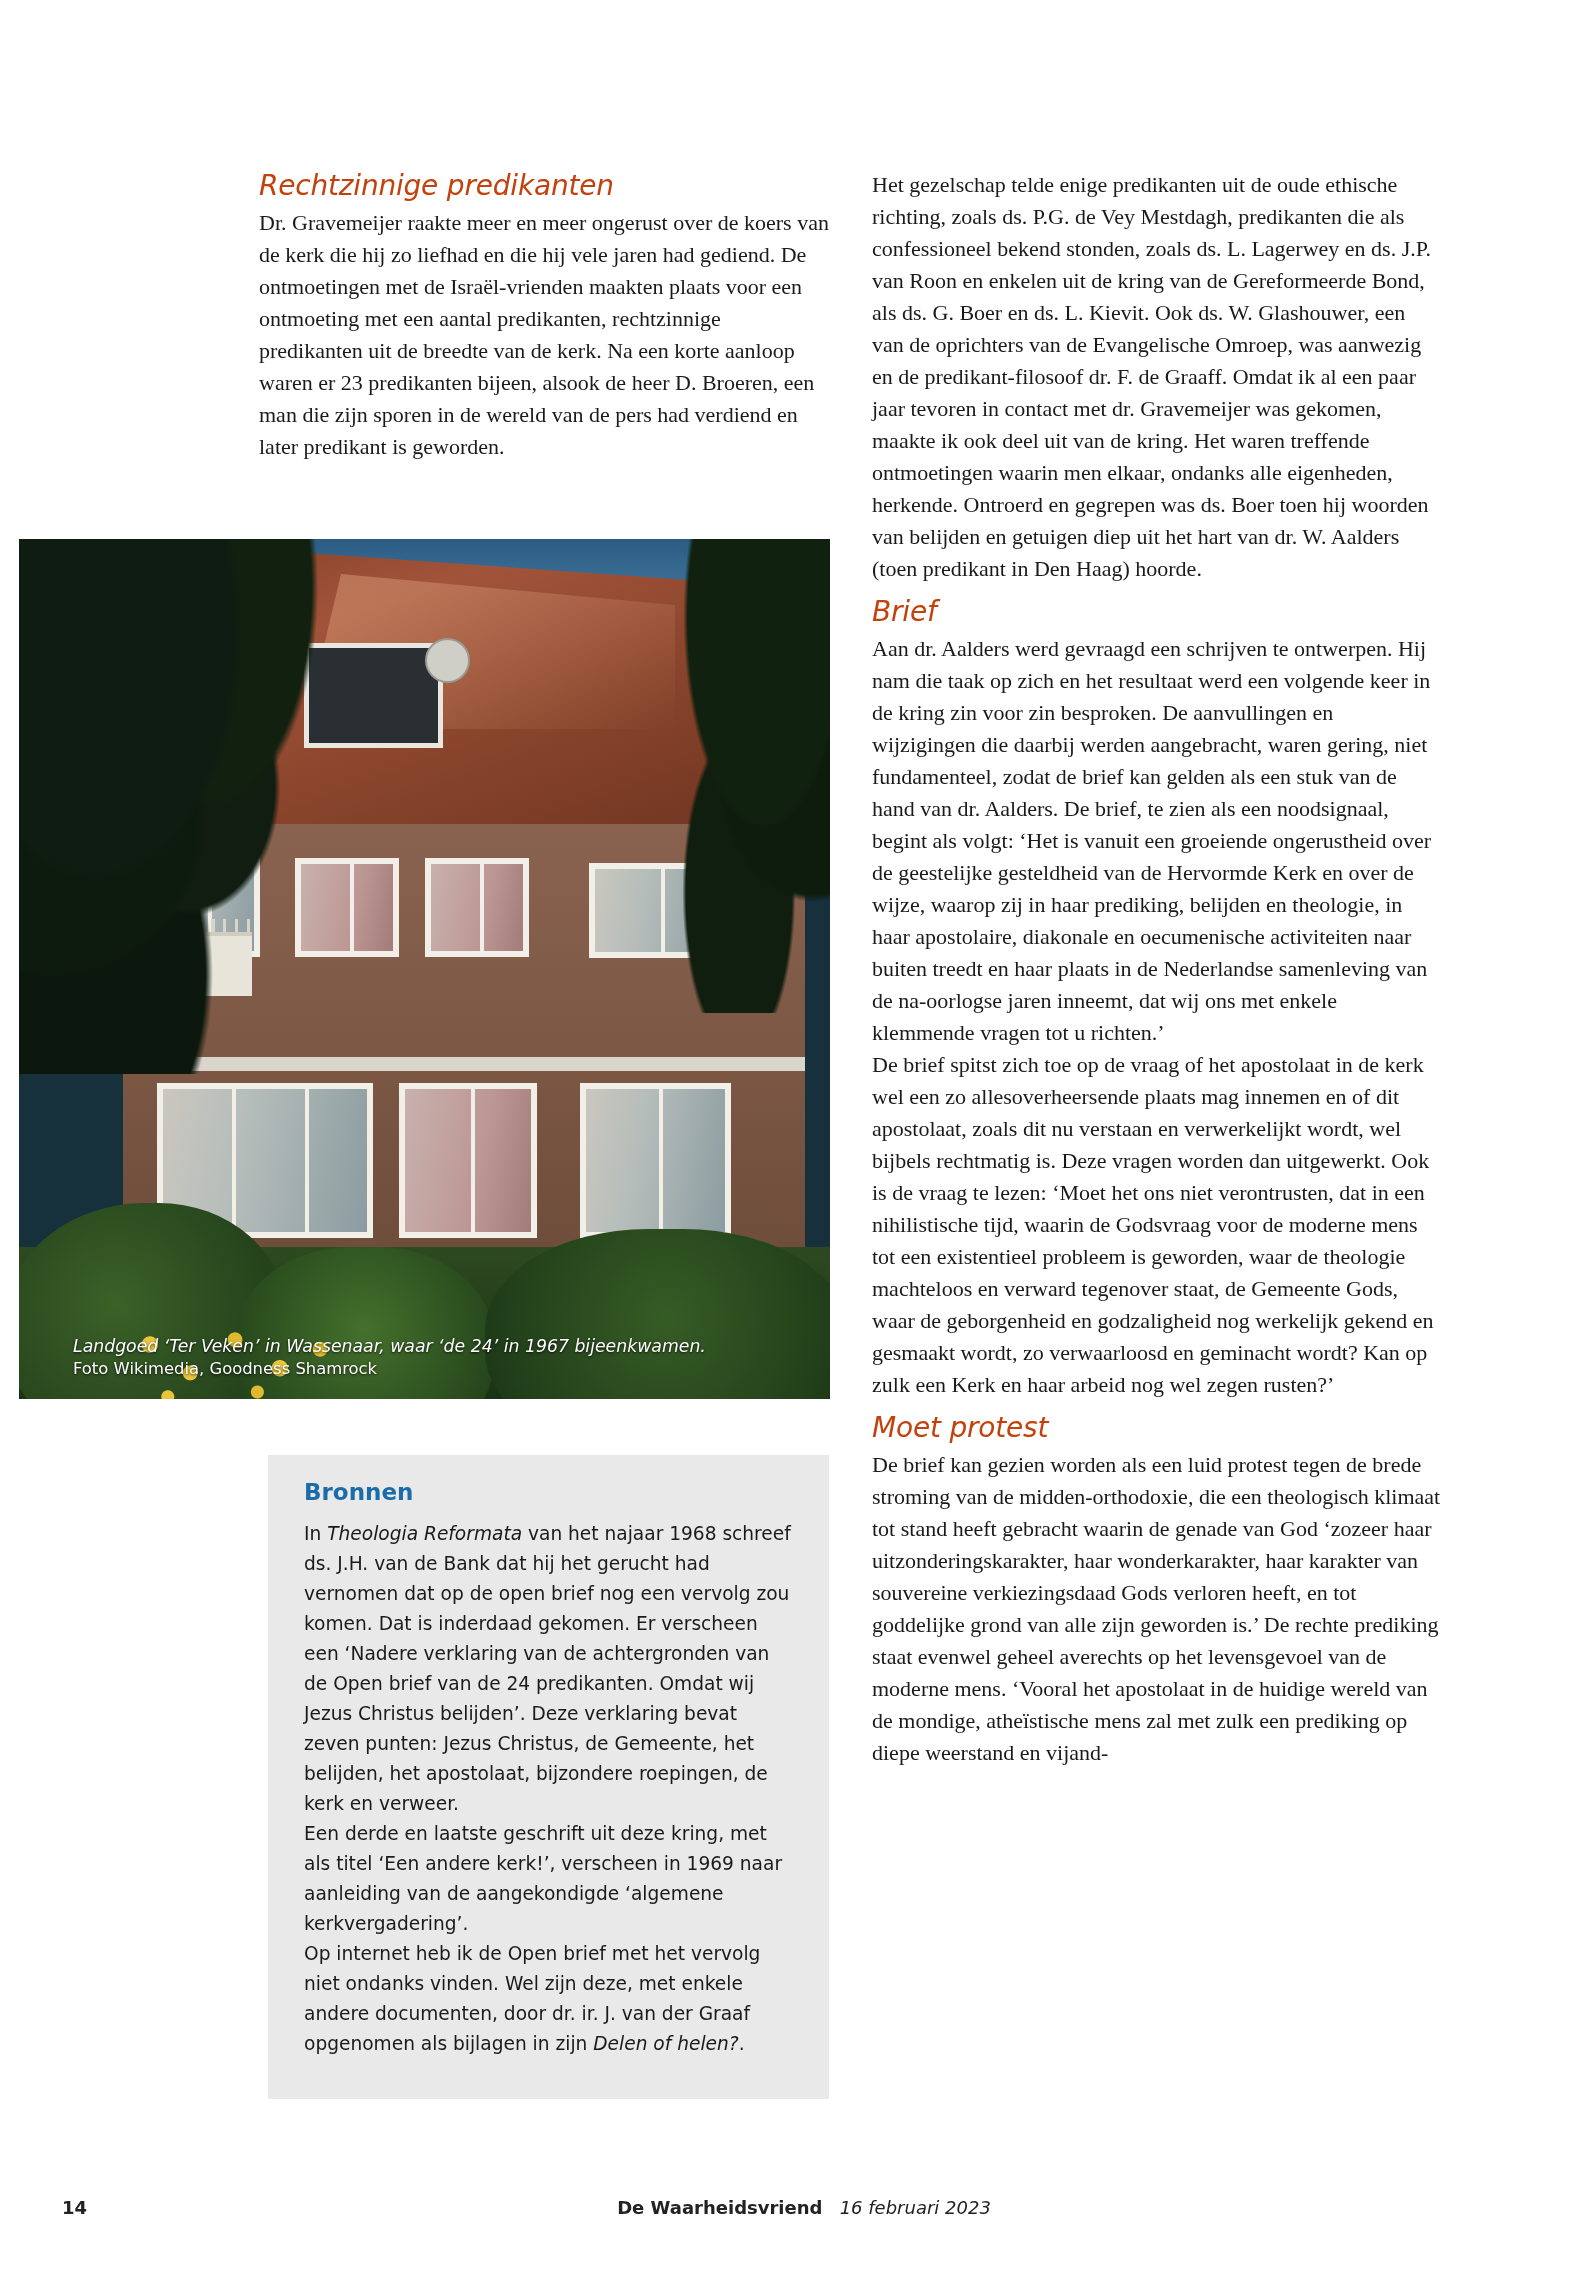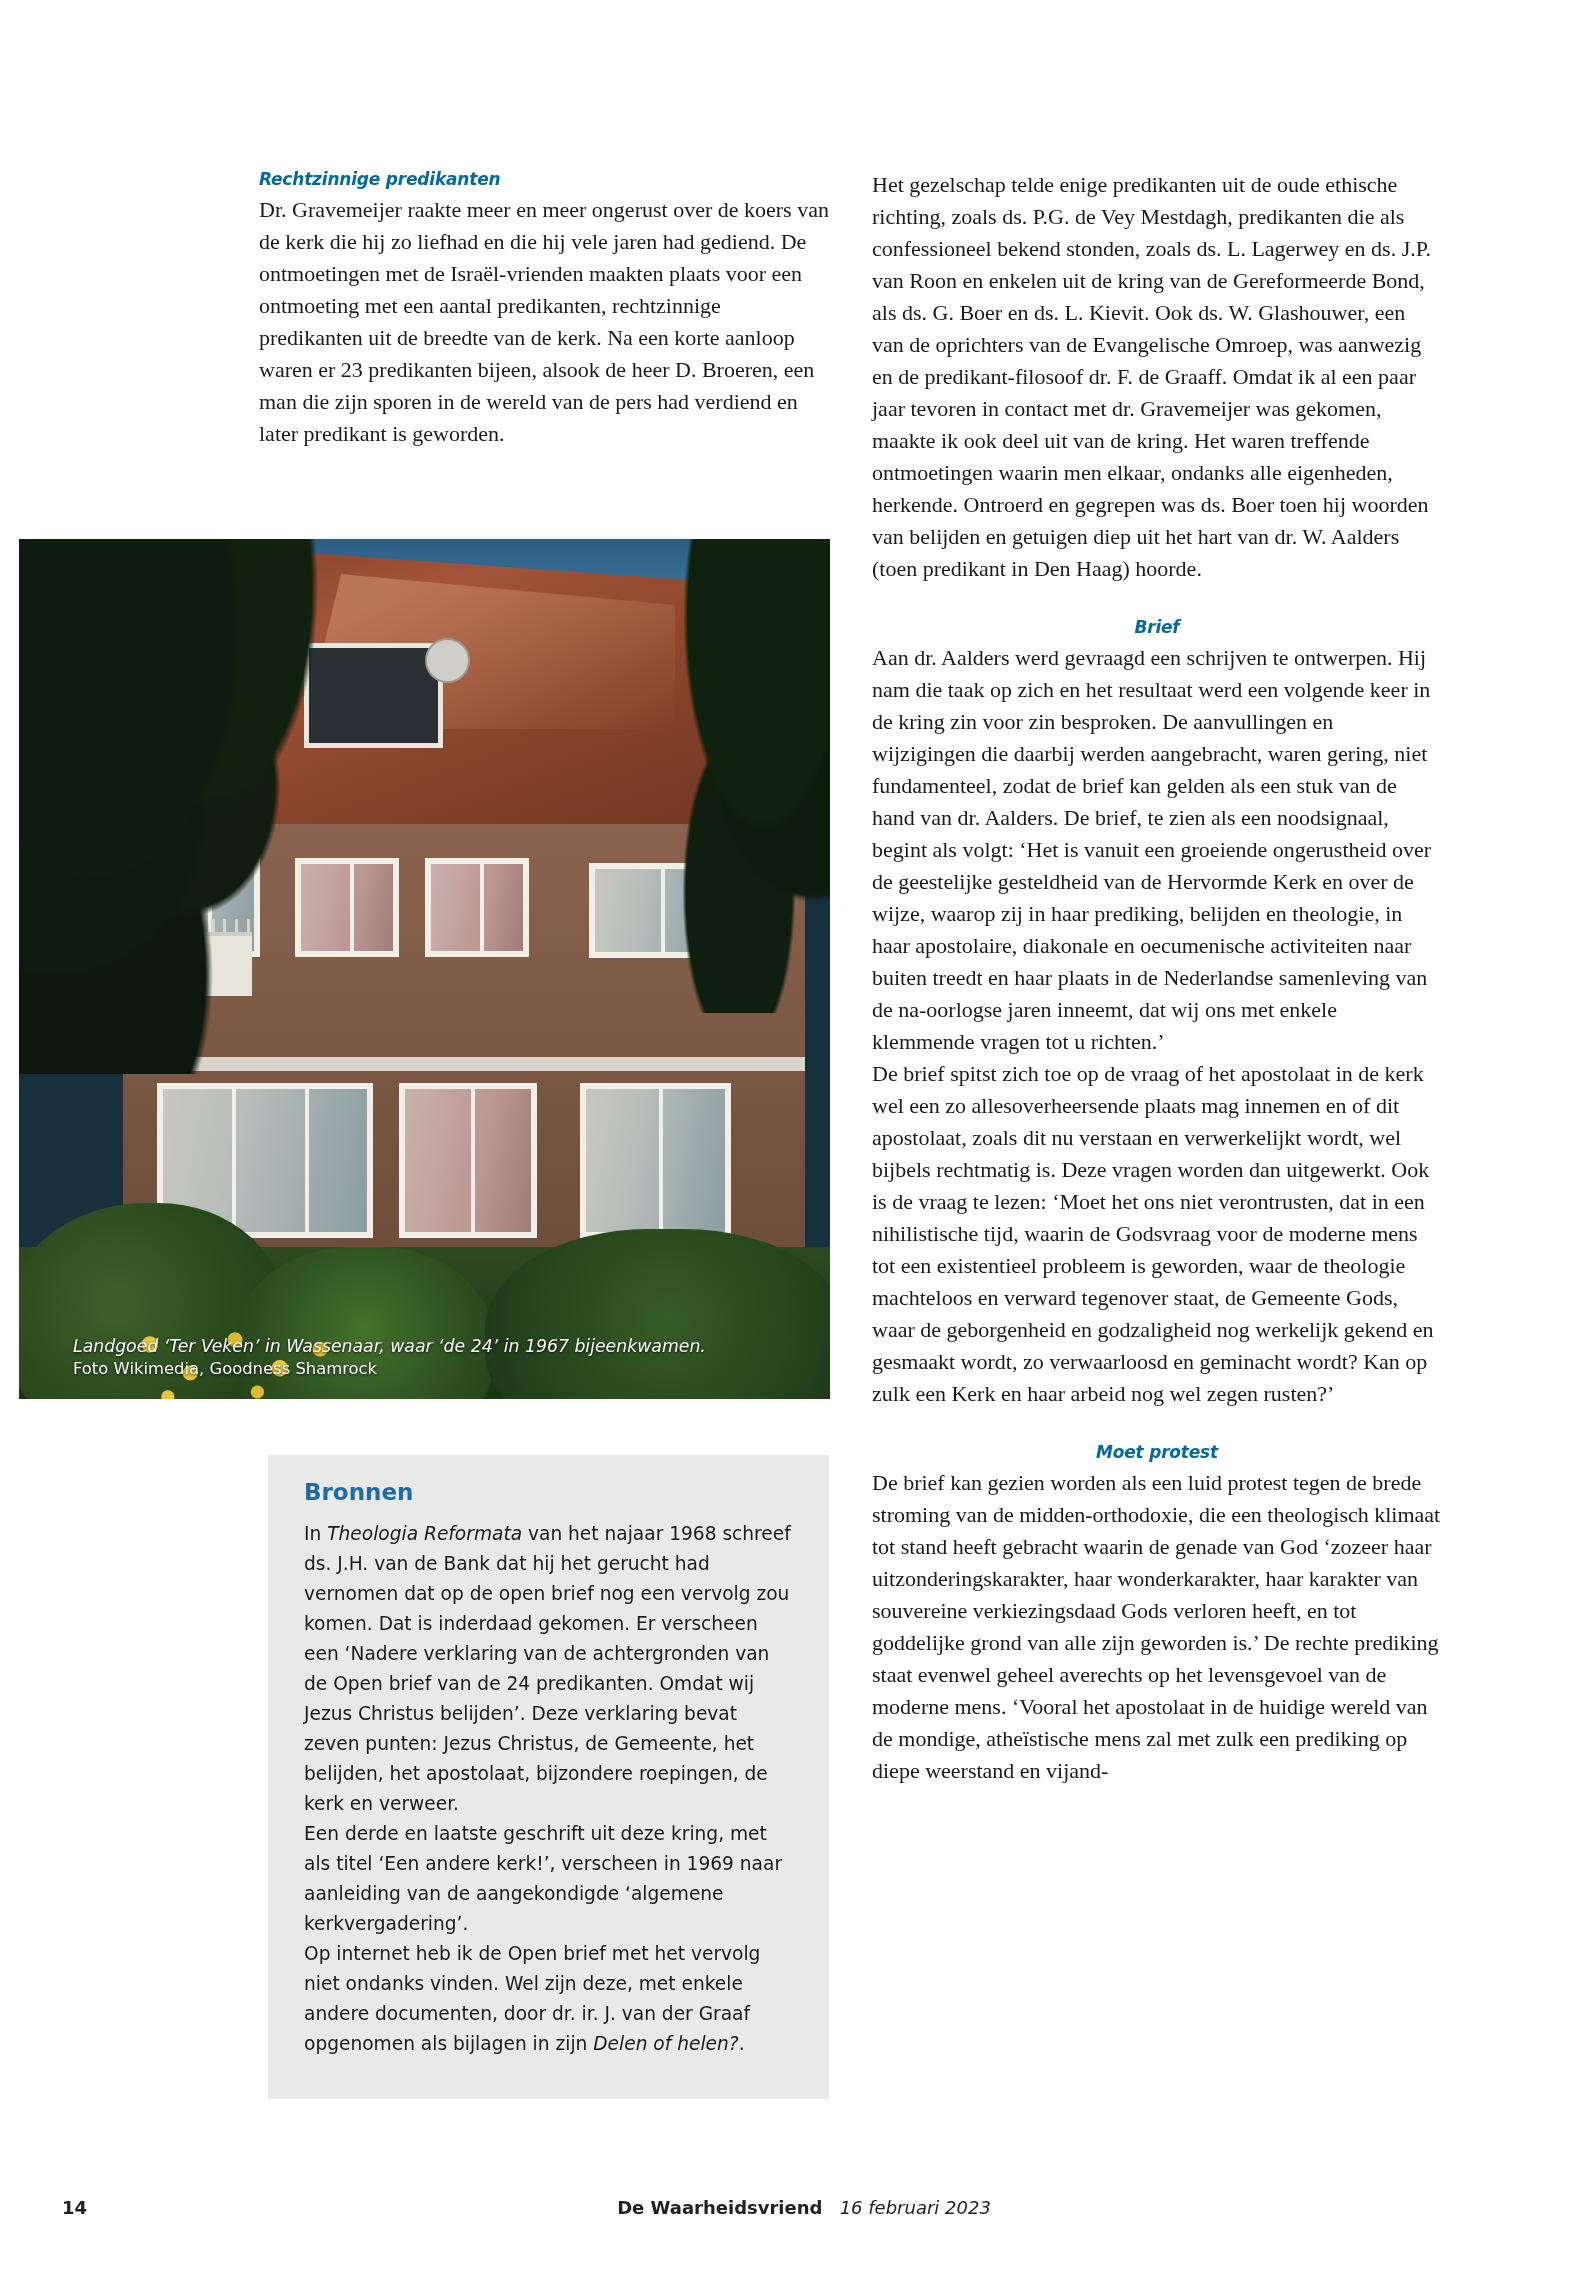--- a/index.html
+++ b/index.html
@@ -24,27 +24,27 @@
   .col {
     position: absolute;
     width: 570px;
   }
   .col-left  { left: 259px; top: 169px; }
   .col-right { left: 872px; top: 169px; }
 
   h2.sub {
     font-family: "DejaVu Sans", sans-serif;
     font-style: italic;
-    font-weight: bold;
-    font-size: 17px;
-    color: #0369a1;
+    font-weight: normal;
+    font-size: 28px;
+    color: #c2410c;
     margin: 0 0 5.2px 0;
     letter-spacing: -0.2px;
   }
-  h2.sub.spaced { margin-top: 32px; text-align: center; }
+  h2.sub.spaced { margin-top: 10px; }
 
   p.body {
     font-size: 22px;
     line-height: 32px;
     margin: 0;
     text-align: left;
     hyphens: manual;
   }
   p.body + p.body { margin-top: 0; }
 

